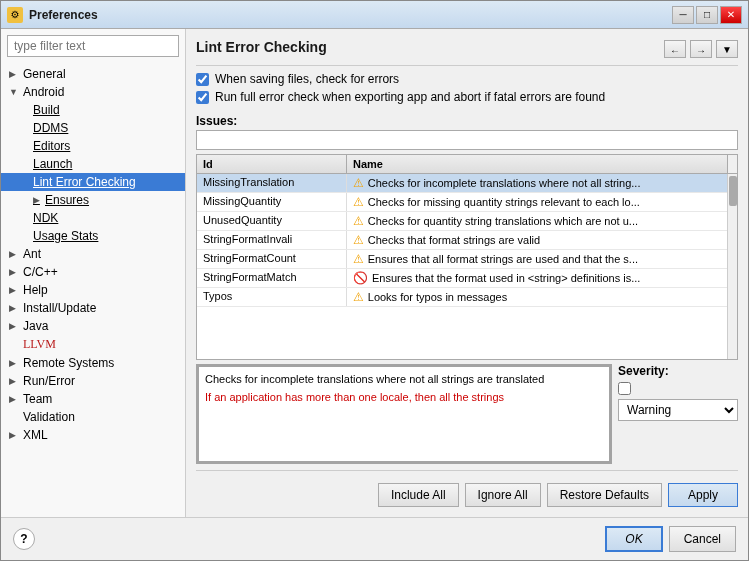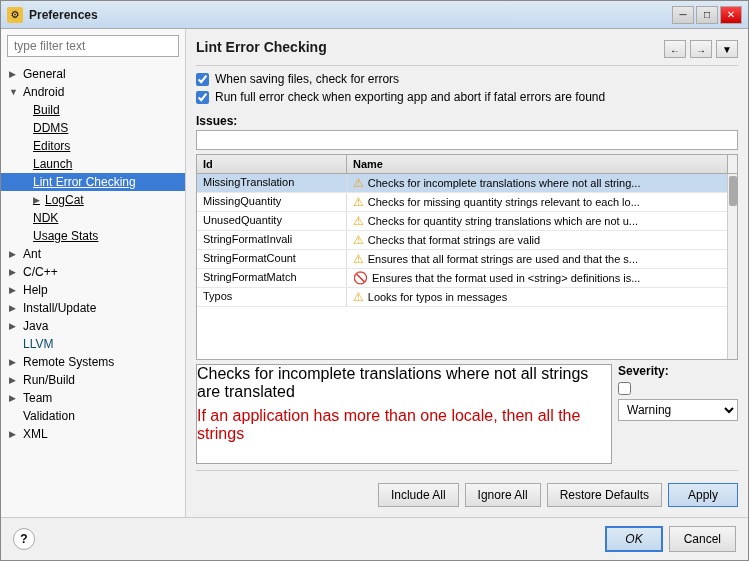--- a/index.html
+++ b/index.html
@@ -222,23 +222,24 @@
       flex-shrink: 0;
     }
     .bottom-panel {
       margin-top: 4px;
       display: flex;
       gap: 6px;
       min-height: 100px;
     }
     .description-box {
       flex: 1;
-      border: 1px solid #a3a3a3;
+      border: 3px solid #a3a3a3;
       background: white;
-      font-size: 16px;
+      padding: 6px;
+      font-size: 11px;
       overflow-y: auto;
     }
     .description-box .if-text {
       color: #cc0000;
       margin-top: 6px;
     }
     .severity-panel {
       width: 120px;
       display: flex;
       flex-direction: column;
@@ -393,21 +394,21 @@
           <span>Editors</span>
         </div>
         <div class="tree-child-item">
           <span>Launch</span>
         </div>
         <div class="tree-child-item active-selected">
           <span>Lint Error Checking</span>
         </div>
         <div class="tree-child-item">
           <span class="expand-arrow" style="font-size:9px;color:#555;margin-right:2px;">▶</span>
-          <span>LogCat</span>
+          <span>Ensures</span>
         </div>
         <div class="tree-child-item">
           <span>NDK</span>
         </div>
         <div class="tree-child-item">
           <span>Usage Stats</span>
         </div>
 
         <div class="tree-item">
           <span class="expand-arrow">▶</span>
@@ -429,31 +430,31 @@
           <span>Install/Update</span>
         </div>
 
         <div class="tree-item">
           <span class="expand-arrow">▶</span>
           <span>Java</span>
         </div>
 
         <div class="tree-item">
           <span class="expand-arrow" style="visibility:hidden;">▶</span>
-          <span style="color:#0c4a6e;">LLVM</span>
+          <span style="color:#b91c1c;font-family:Liberation Serif, serif;">LLVM</span>
         </div>
 
         <div class="tree-item">
           <span class="expand-arrow">▶</span>
           <span>Remote Systems</span>
         </div>
 
         <div class="tree-item">
           <span class="expand-arrow">▶</span>
-          <span>Run/Build</span>
+          <span>Run/Error</span>
         </div>
 
         <div class="tree-item">
           <span class="expand-arrow">▶</span>
           <span>Team</span>
         </div>
 
         <div class="tree-item">
           <span class="expand-arrow" style="visibility:hidden;">▶</span>
           <span>Validation</span>

